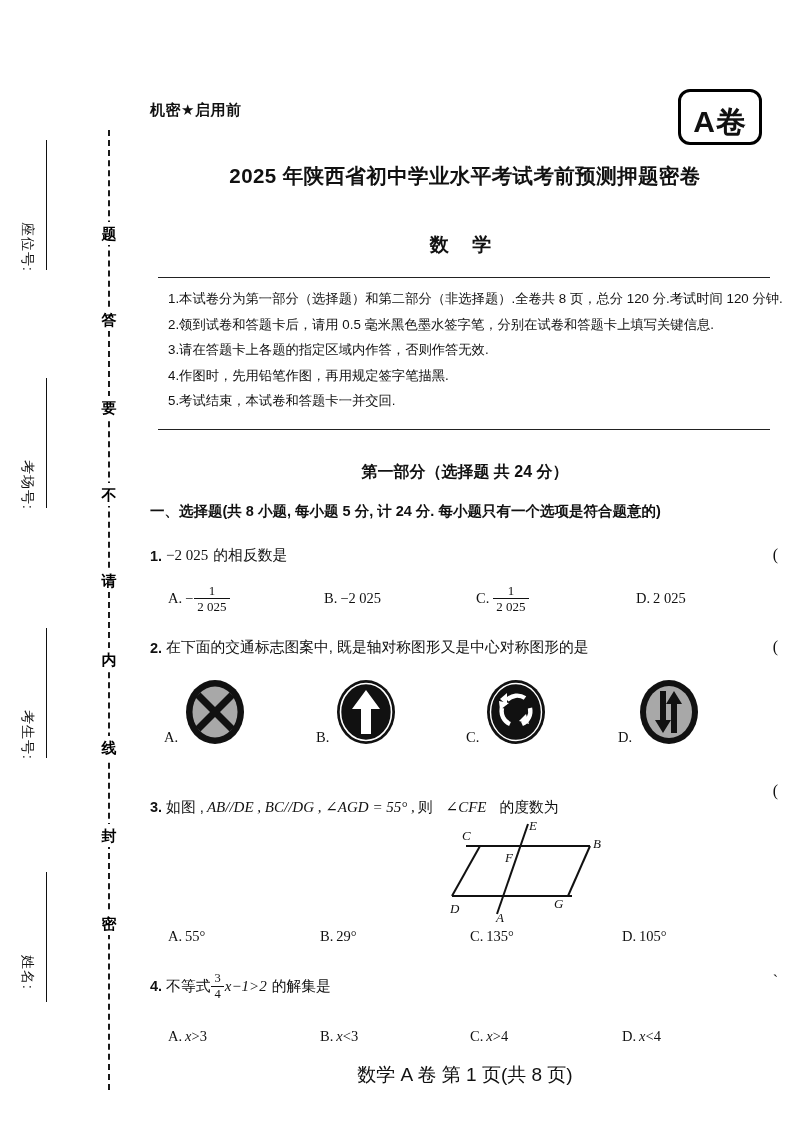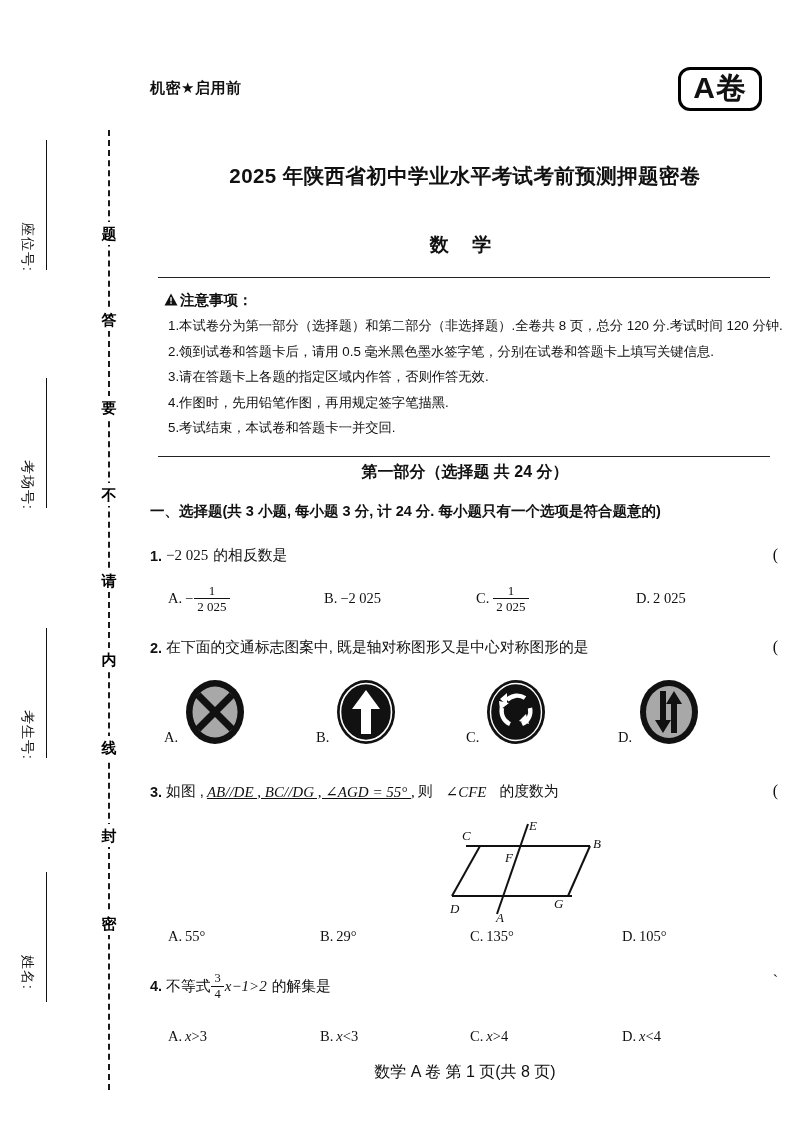--- a/index.html
+++ b/index.html
@@ -74,40 +74,40 @@
     position: absolute;
     left: 150px;
     top: 0;
     width: 650px;
     height: 1130px;
   }
 
   .topbar {
     position: absolute;
     left: 0;
-    top: 71px;
+    top: 93px;
     width: 630px;
     height: 46px;
   }
   .confidential {
     position: absolute;
     left: 0;
     top: 8px;
     font-family: "Liberation Sans", "DejaVu Sans", sans-serif;
     font-weight: bold;
     font-size: 15px;
     letter-spacing: 0.5px;
   }
   .badge {
     position: absolute;
     right: 18px;
     top: -4px;
     border: 3px solid #000;
     border-radius: 12px;
-    padding: 2px 12px 4px 12px;
+    padding: 14px 12px 4px 12px;
     font-family: "Liberation Sans", "DejaVu Sans", sans-serif;
     font-weight: bold;
     font-size: 30px;
     line-height: 1.05;
     letter-spacing: 1px;
   }
 
   .doc-title {
     position: absolute;
     left: 0;
@@ -276,21 +276,21 @@
   }
 
   
   .footer {
     position: absolute;
     left: 0;
     top: 1062px;
     width: 630px;
     text-align: center;
     font-family: "Liberation Sans", "DejaVu Sans", sans-serif;
-    font-size: 16px;
+    font-size: 19px;
   }
 </style>
 </head>
 <body>
 
 <div class="page">
 
   <div class="seal-strip">
 
     <div class="field-line" style="top:140px;  height:130px;"></div>
@@ -320,38 +320,29 @@
 
     <div class="topbar">
       <div class="confidential">机密★启用前</div>
       <div class="badge">A卷</div>
     </div>
 
     <div class="doc-title">2025 年陕西省初中学业水平考试考前预测押题密卷</div>
     <div class="subject">数  学</div>
 
     <div class="notice">
-      <div class="notice-head">
-        <span class="warn-tri">
-          <svg width="14" height="13" viewBox="0 0 14 13">
-            <polygon points="7,0.5 13.5,12.5 0.5,12.5" fill="#111"></polygon>
-            <rect x="6.3" y="4.2" width="1.4" height="4.2" fill="#fff"></rect>
-            <rect x="6.3" y="9.3" width="1.4" height="1.5" fill="#fff"></rect>
-          </svg>
-        </span><span>注意事项：</span>
-      </div>
       <div class="notice-item">1.本试卷分为第一部分（选择题）和第二部分（非选择题）.全卷共 8 页，总分 120 分.考试时间 120 分钟.</div>
       <div class="notice-item">2.领到试卷和答题卡后，请用 0.5 毫米黑色墨水签字笔，分别在试卷和答题卡上填写关键信息.</div>
       <div class="notice-item">3.请在答题卡上各题的指定区域内作答，否则作答无效.</div>
       <div class="notice-item">4.作图时，先用铅笔作图，再用规定签字笔描黑.</div>
       <div class="notice-item">5.考试结束，本试卷和答题卡一并交回.</div>
     </div>
 
     <div class="part-title">第一部分（选择题  共 24 分）</div>
-    <div class="section-lead">一、选择题(共 3 小题, 每小题 3 分, 计 24 分. 每小题只有一个选项是符合题意的)</div>
+    <div class="section-lead">一、选择题(共 8 小题, 每小题 5 分, 计 24 分. 每小题只有一个选项是符合题意的)</div>
 
     <div class="q" style="top:546px;">
       <div class="q-stem">
         <span class="q-num">1.</span>
         <span>−2 025</span>
         <span class="cn" style="margin-left:5px;">的相反数是</span>
       </div>
       <div class="paren">(</div>
     </div>
     <div class="opts" style="top:584px;">
@@ -441,21 +432,21 @@
             <polygon points="39,55 33,55 33,26 28,26 36,13 44,26 39,26" fill="#111"></polygon>
           </svg>
         </span>
       </div>
     </div>
 
     <div class="q" style="top:782px;">
       <div class="q-stem">
         <span class="q-num">3.</span>
         <span class="cn">如图 ,</span>
-        <span class="mi" style="margin:0 3px;text-decoration:underline;">AB//DE , BC//DG , ∠AGD = 55° ,</span>
+        <span class="mi" style="margin:16px 3px;">AB//DE , BC//DG , ∠AGD = 55° ,</span>
         <span class="cn">则</span>
         <span class="mi" style="margin:0 13px;">∠CFE</span>
         <span class="cn">的度数为</span>
       </div>
       <div class="paren">(</div>
     </div>
 
     <div class="geo">
       <svg width="190" height="105" viewBox="0 0 190 105">
 

